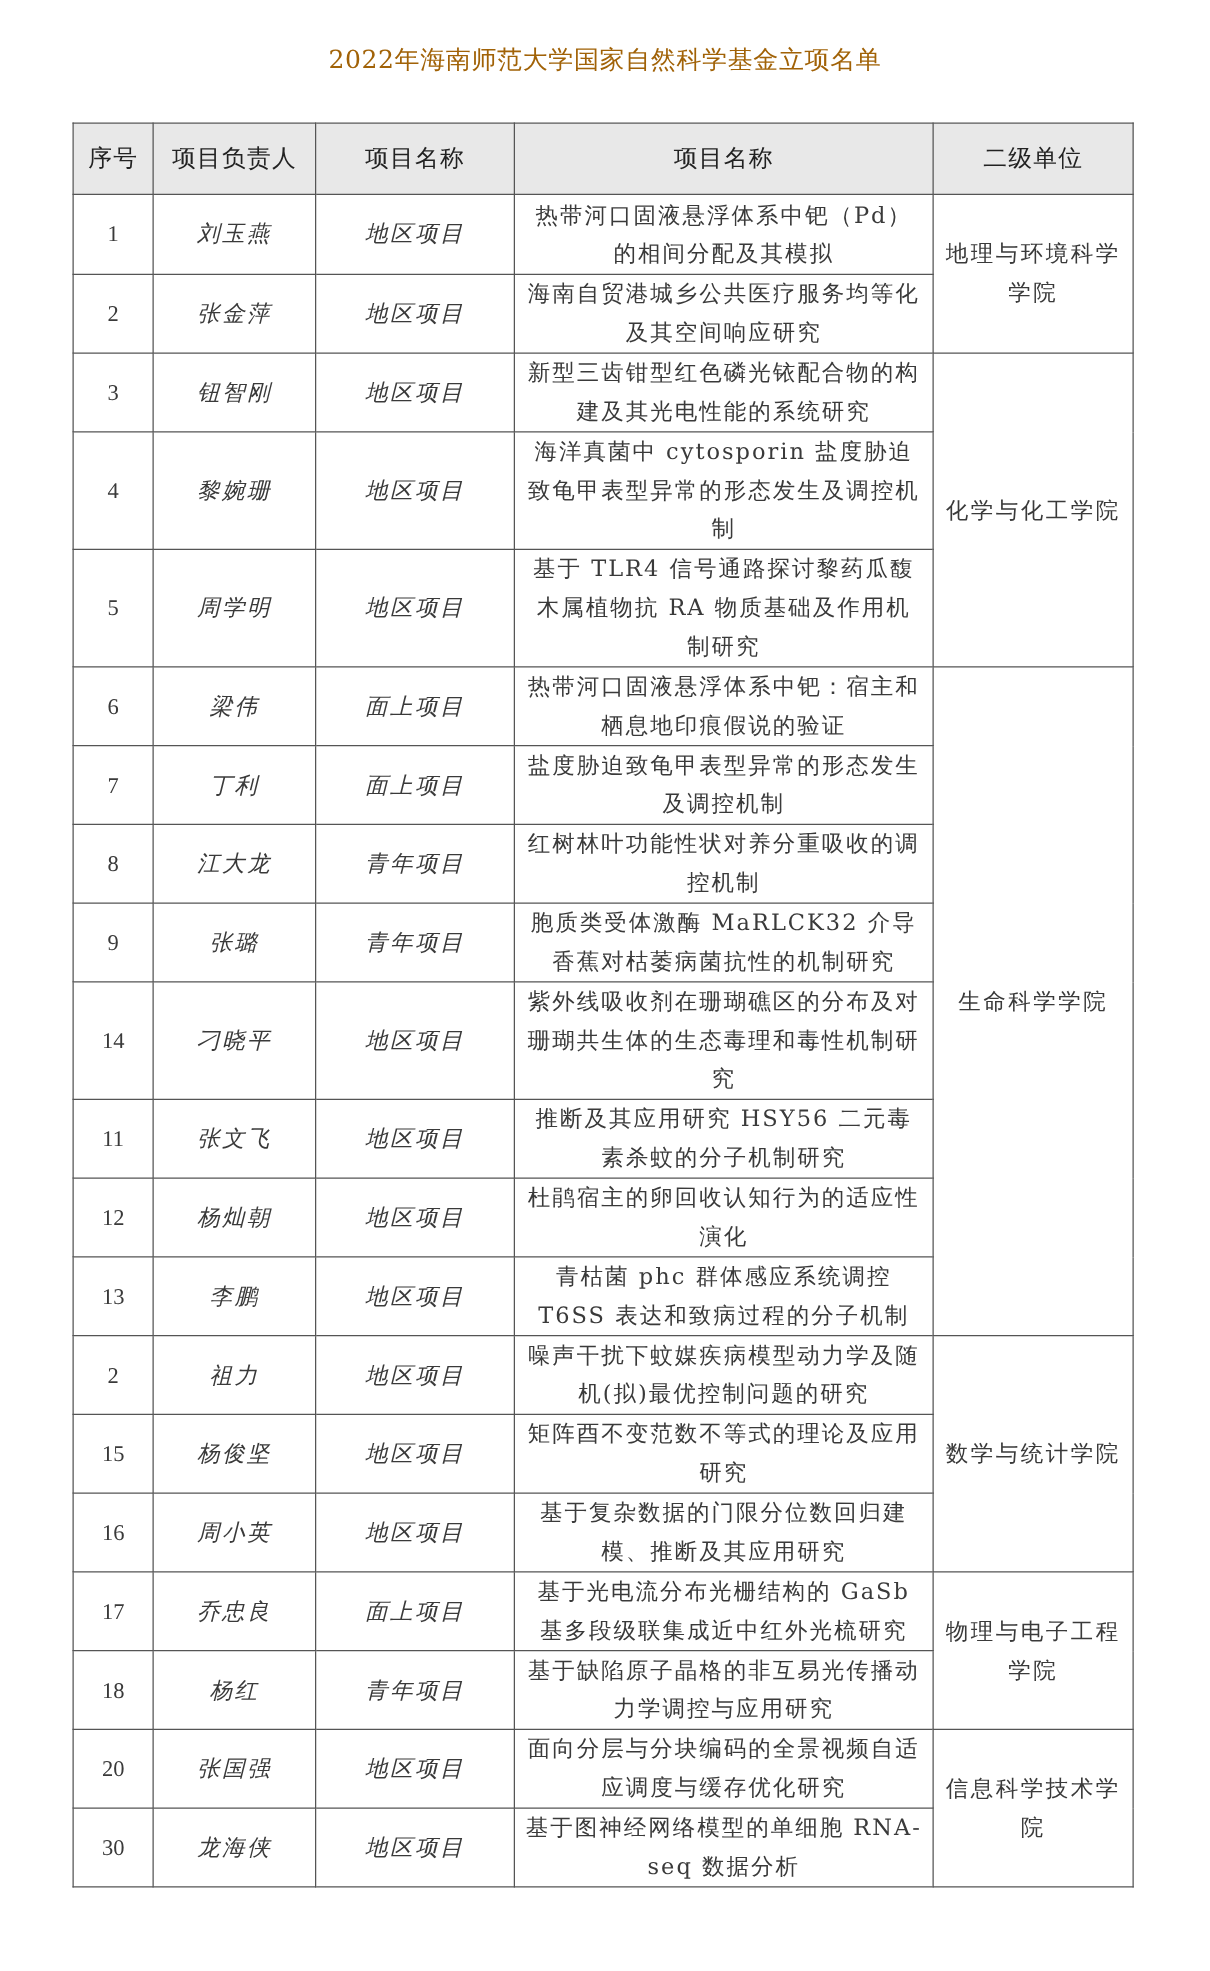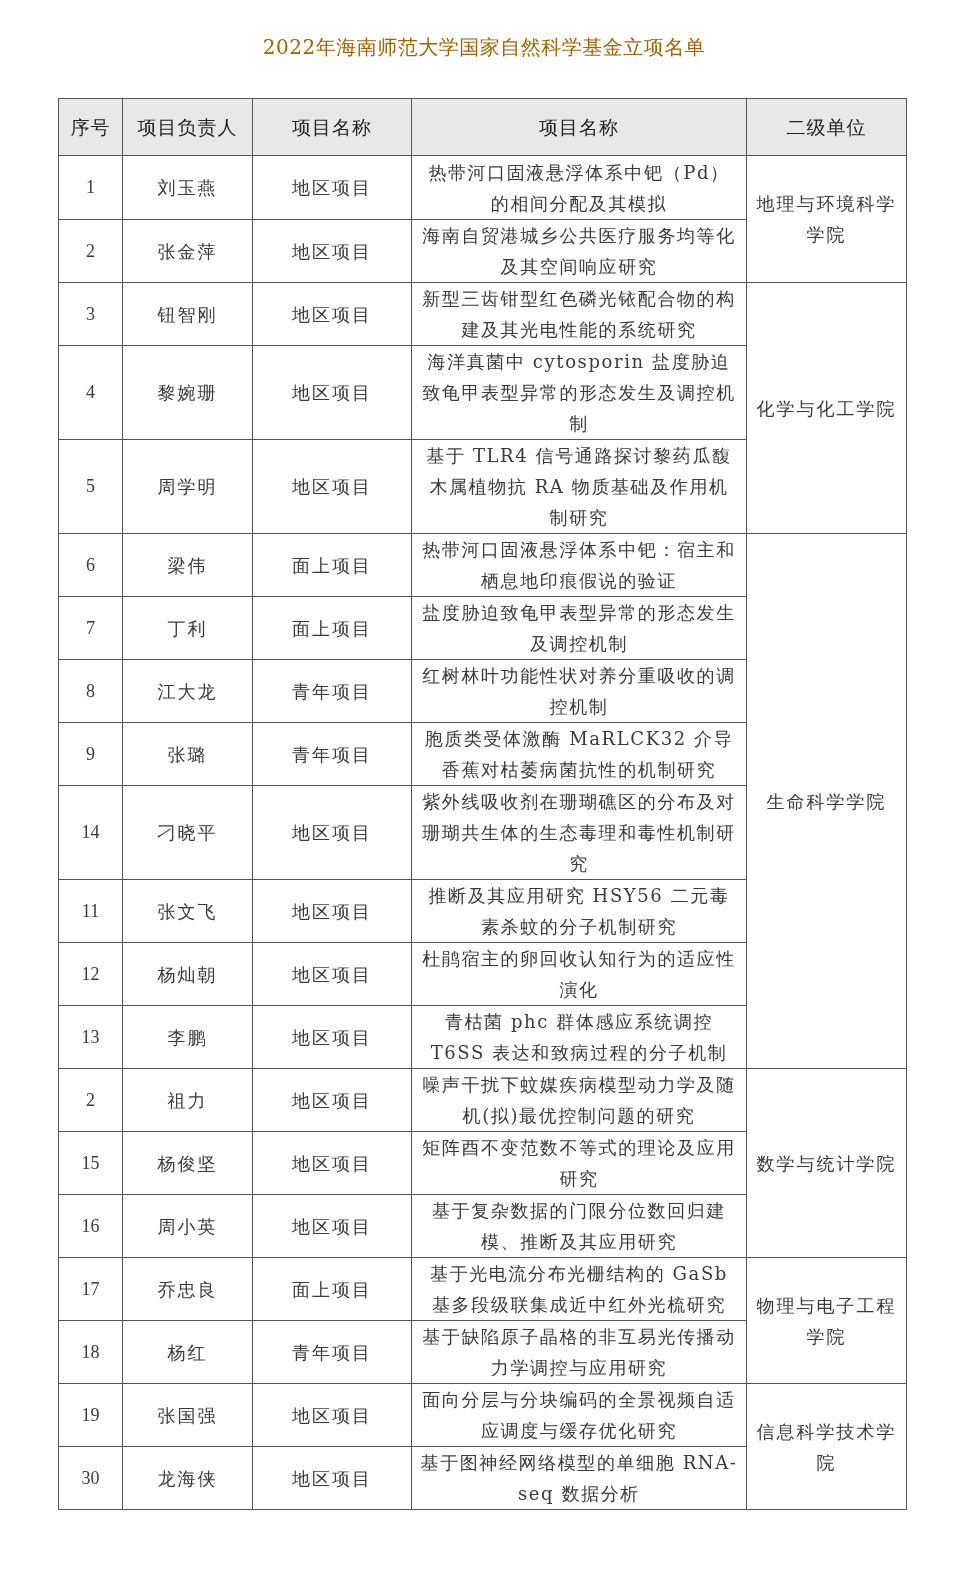--- a/index.html
+++ b/index.html
@@ -1,21 +1,21 @@
 <!DOCTYPE html>
 <html><head>
 <meta charset="utf-8">
 <style>
   html, body { margin: 0; padding: 0; background: #ffffff; }
   body { width: 968px; height: 1577px; position: relative; font-family: "DejaVu Serif", "Liberation Serif", serif; color: #333; }
   .title { position: absolute; top: 34px; left: 0; width: 968px; text-align: center; font-size: 20px; color: #a16207; letter-spacing: 0.5px; }
   table.grid { position: absolute; left: 58px; top: 98px; border-collapse: collapse; table-layout: fixed; width: 848px; }
   table.grid td, table.grid th { border: 1.5px solid #555; text-align: center; vertical-align: middle; padding: 0 8px; font-weight: normal; font-size: 18px; line-height: 31px; color: #3a3a3a; }
   table.grid th { background: #e8e8e8; height: 56px; font-size: 19px; color: #222; letter-spacing: 1px; }
-  td.name-cell { letter-spacing: 2px; }
+  td.name-cell { letter-spacing: 2px; font-style: italic; }
   td.title-cell { letter-spacing: 1.6px; padding: 0 10px; }
   td.unit-cell { letter-spacing: 2px; padding: 0 14px; }
   td.num-cell { font-family: "Liberation Serif", serif; font-size: 19px; }
 </style>
 </head>
 <body>
 
 <div class="title">2022年海南师范大学国家自然科学基金立项名单</div>
 
 <table class="grid">
@@ -143,21 +143,21 @@
       <td class="title-cell">基于光电流分布光栅结构的 GaSb 基多段级联集成近中红外光梳研究</td>
       <td class="unit-cell" rowspan="2">物理与电子工程学院</td>
     </tr>
     <tr style="height:62px">
       <td class="num-cell">18</td>
       <td class="name-cell">杨红</td>
       <td class="name-cell">青年项目</td>
       <td class="title-cell">基于缺陷原子晶格的非互易光传播动力学调控与应用研究</td>
     </tr>
     <tr style="height:63px">
-      <td class="num-cell">19</td>
+      <td class="num-cell">20</td>
       <td class="name-cell">张国强</td>
       <td class="name-cell">地区项目</td>
       <td class="title-cell">面向分层与分块编码的全景视频自适应调度与缓存优化研究</td>
       <td class="unit-cell" rowspan="2">信息科学技术学院</td>
     </tr>
     <tr style="height:63px">
       <td class="num-cell">30</td>
       <td class="name-cell">龙海侠</td>
       <td class="name-cell">地区项目</td>
       <td class="title-cell">基于图神经网络模型的单细胞 RNA-seq 数据分析</td>

